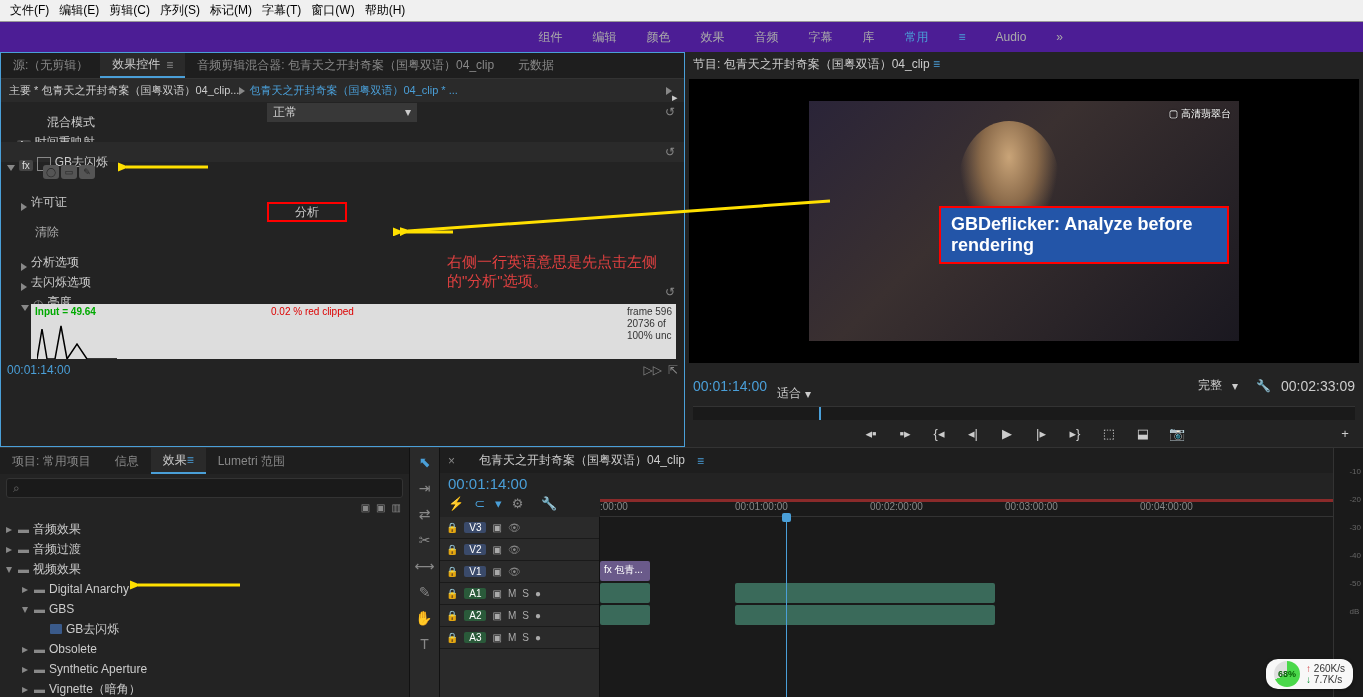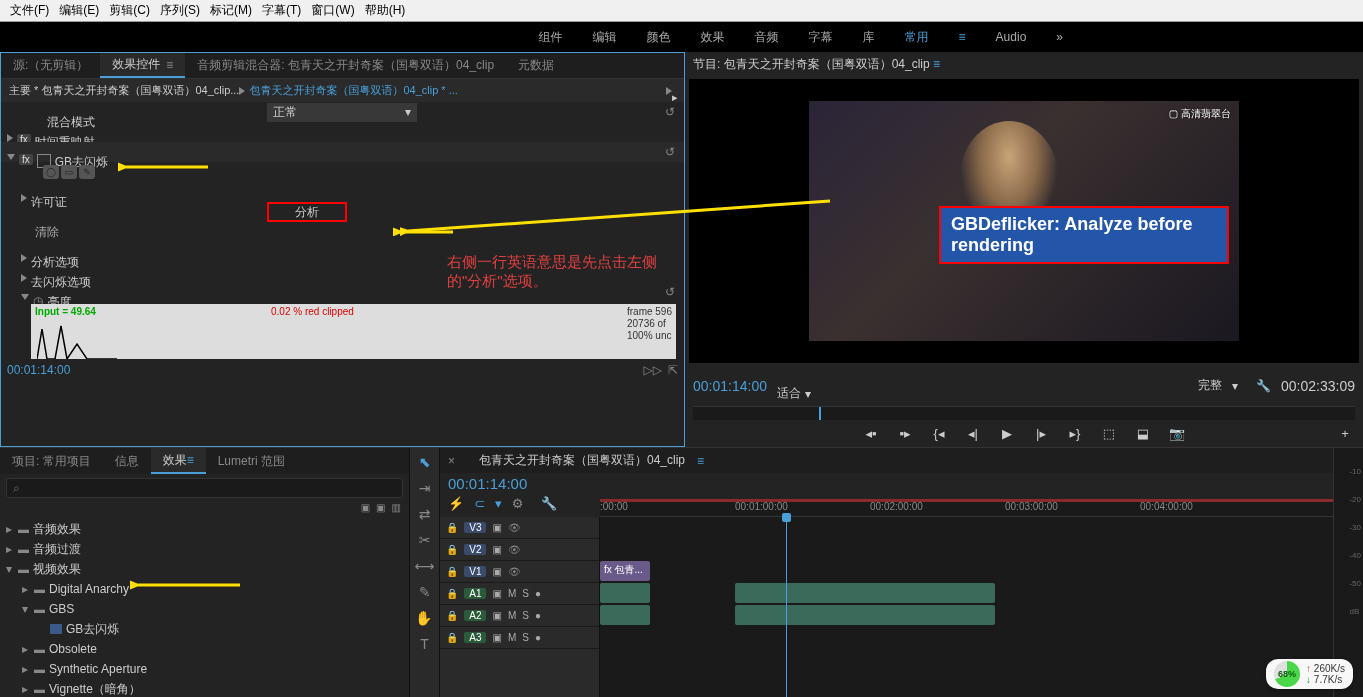--- a/index.html
+++ b/index.html
@@ -1,34 +1,34 @@
 <!DOCTYPE html>
 <html><head>
 <meta charset="utf-8">
 <style>
 * { margin: 0; padding: 0; box-sizing: border-box; font-family: "Microsoft YaHei", Arial, sans-serif; }
 body { background: #1a1a1a; color: #ccc; font-size: 12px; width: 1363px; height: 697px; overflow: hidden; position: relative; }
 .menubar { background: #f0f0f0; height: 22px; display: flex; align-items: center; padding: 0 6px; gap: 2px; color: #000; border-bottom: 1px solid #999; }
 .menubar span { padding: 0 4px; cursor: pointer; }
-.workspace-bar { background: #000000; height: 30px; display: flex; align-items: center; justify-content: flex-end; padding-right: 300px; gap: 30px; color: #aaa; }
+.workspace-bar { background: #4c1d95; height: 30px; display: flex; align-items: center; justify-content: flex-end; padding-right: 300px; gap: 30px; color: #aaa; }
 .workspace-bar span { cursor: pointer; }
 .workspace-bar .active { color: #4a9fd8; }
 .workspace-bar .hamburger { color: #4a9fd8; }
 .main-grid { display: flex; height: 395px; }
 .left-panel { width: 685px; border: 1px solid #4a9fd8; display: flex; flex-direction: column; background: #232323; }
 .tabs { display: flex; background: #1e1e1e; height: 26px; align-items: center; border-bottom: 1px solid #333; }
 .tab { padding: 0 12px; height: 100%; display: flex; align-items: center; color: #888; cursor: pointer; }
 .tab.active { color: #ccc; border-bottom: 2px solid #4a9fd8; background: #2a2a2a; }
 .tab .x { margin-left: 6px; color: #888; }
 .effect-header { padding: 4px 8px; display: flex; align-items: center; gap: 0; background: #2a2a2a; font-size: 11px; }
 .effect-header .link { color: #4a9fd8; }
 .tri { display: inline-block; width: 0; height: 0; border-top: 4px solid transparent; border-bottom: 4px solid transparent; border-left: 6px solid #888; margin-right: 4px; cursor: pointer; }
 .tri.down { border-left: 4px solid transparent; border-right: 4px solid transparent; border-top: 6px solid #888; border-bottom: none; }
 .fx-row { display: flex; align-items: center; padding: 2px 6px; height: 20px; }
-.fx-row .label { flex: 0 0 260px; display: flex; align-items: flex-start; margin-top: 20px; }
+.fx-row .label { flex: 0 0 260px; display: flex; align-items: flex-end; margin-top: 20px; }
 .fx-row .ctrl { flex: 1; }
 .fx-row .reset { width: 16px; text-align: center; color: #888; cursor: pointer; }
 .fx-badge { background: #444; color: #ddd; padding: 0 3px; border-radius: 2px; font-size: 10px; margin-right: 4px; }
 .dropdown-ctrl { background: #383838; padding: 1px 6px; width: 150px; display: flex; justify-content: space-between; align-items: center; cursor: pointer; }
 .small-icons { display: flex; gap: 2px; padding-left: 36px; }
 .small-icon { width: 16px; height: 14px; background: #555; border-radius: 3px; cursor: pointer; display:flex; align-items:center; justify-content:center; font-size:9px; color:#222; }
 .btn-analyze { border: 2px solid #f00; width: 80px; height: 20px; display: flex; align-items: center; justify-content: center; margin: 2px 0; cursor: pointer; }
 .btn-clear { width: 80px; height: 18px; display: flex; align-items: center; justify-content: center; cursor: pointer; color: #aaa; }
 .translation { color: #e04040; font-size: 15px; padding-left: 180px; }
 .luminance-graph { background: #ddd; height: 55px; margin: 2px 8px 2px 30px; position: relative; color: #000; font-size: 10px; padding: 2px 4px; }

